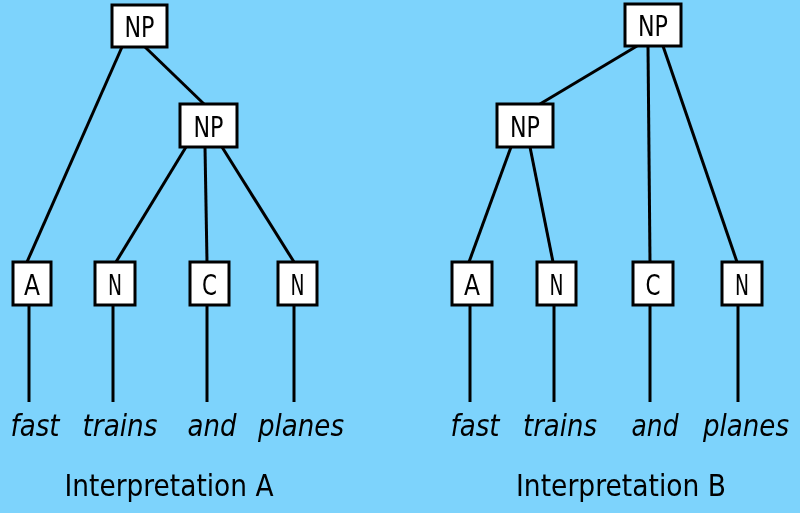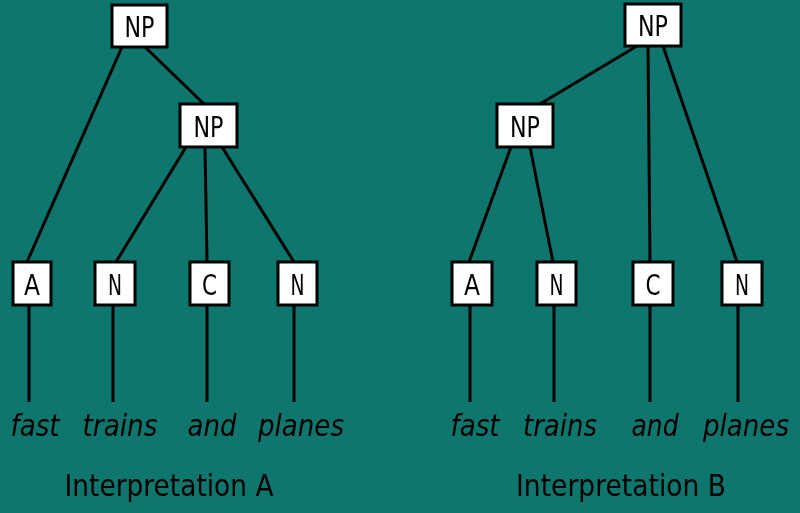--- a/index.html
+++ b/index.html
@@ -4,21 +4,21 @@
 <style>
   html, body {
     margin: 0;
     padding: 0;
     background: #ffffff;
   }
   .stage {
     position: relative;
     width: 800px;
     height: 513px;
-    background: #0f766e;
+    background: #7dd3fc;
     overflow: hidden;
   }
   svg text {
     font-family: "DejaVu Sans", "Liberation Sans", sans-serif;
     fill: #000000;
   }
   .node-box {
     fill: #ffffff;
     stroke: #000000;
     stroke-width: 3;

